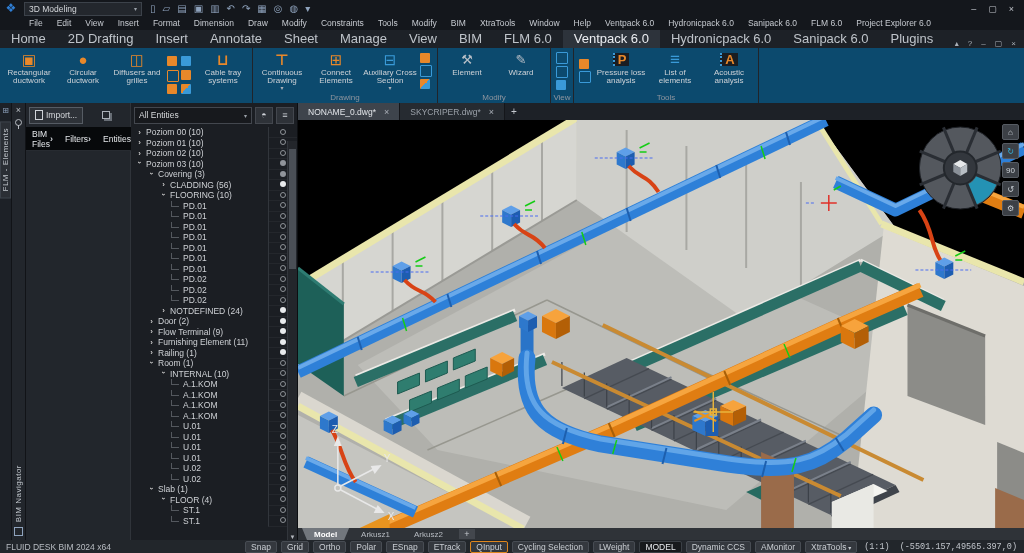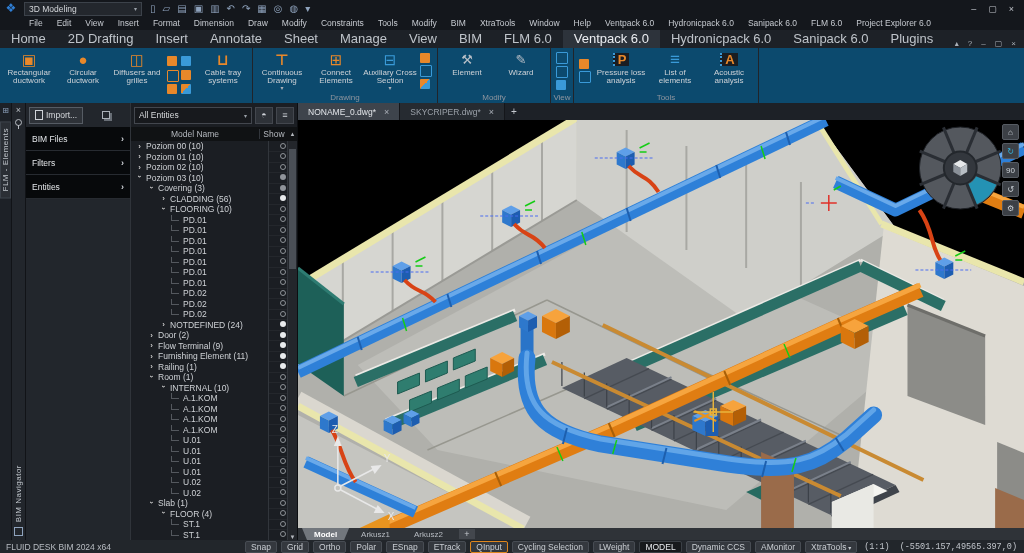--- a/index.html
+++ b/index.html
@@ -71,21 +71,21 @@
   
   .panel{width:271px;background:#22262c;display:flex;border-right:1px solid #0c0e11}
   .pleft{width:104px;display:flex;flex-direction:column;border-right:1px solid #30343a}
   .ptoolbar{height:24px;display:flex;align-items:center;gap:16px;padding:0 3px}
   .importbtn{height:15px;display:flex;align-items:center;gap:3px;border:1px solid #565c64;background:#2e3238;
              font-size:8.5px;color:#d6d9dd;padding:0 5px}
   .pageic{width:6px;height:8px;border:1px solid #cfd3d8}
   .tbtn{height:15px;min-width:14px;display:flex;align-items:center;justify-content:center;font-size:8.5px;color:#c6cad0}
   .stackic{width:6px;height:6px;border:1px solid #aab0b8;box-shadow:2px 2px 0 0 #676d75}
   .panelic{width:8px;height:8px;border:1px solid #aab0b8;border-left-width:3px}
-  .pmenu{display:flex;flex-direction:column}
+  .pmenu{display:flex;}
   .pmrow{height:23px;background:#07090b;border-bottom:1px solid #272b31;display:flex;align-items:center;
          padding:0 6px;font-size:8.5px;color:#e4e7ea;justify-content:space-between}
   .pmrow .chev{color:#cfd3d8;font-size:9px;font-weight:bold}
   .ptree{flex:1;display:flex;flex-direction:column;background:#1b1e23;position:relative}
   .filterrow{height:24px;display:flex;align-items:center;gap:3px;padding:0 3px}
   .ddl{flex:1;height:15px;background:#17191d;border:1px solid #43474e;font-size:8.5px;color:#d6d8db;
        display:flex;align-items:center;justify-content:space-between;padding:0 4px}
   .ddl .car{font-size:6px;color:#9aa0a8}
   .fic{width:16px;height:15px;background:#2e3238;border:1px solid #43474e;display:flex;align-items:center;
        justify-content:center;font-size:9px;color:#cfd3d8}
@@ -393,25 +393,20 @@
 
       <div class="ptree">
         <div class="filterrow">
           <div class="ddl">
             <span>All Entities</span>
             <span class="car">▾</span>
           </div>
           <span class="fic">◓</span>
           <span class="fic">≡</span>
         </div>
-        <div class="theader">
-          <span class="th-name">Model Name</span>
-          <span class="th-show">Show</span>
-          <span class="th-sb">▲</span>
-        </div>
         <div class="trows">
 
         <div class="trow st-closed sh-off" style="--lvl: 0;">
             <span class="texp"></span>
             <span class="tlabel">Poziom 00 (10)</span>
             <span class="tshow">
                 <span class="tdot"></span>
               </span>
           </div>
             <div class="trow st-closed sh-off" style="--lvl: 0;">

